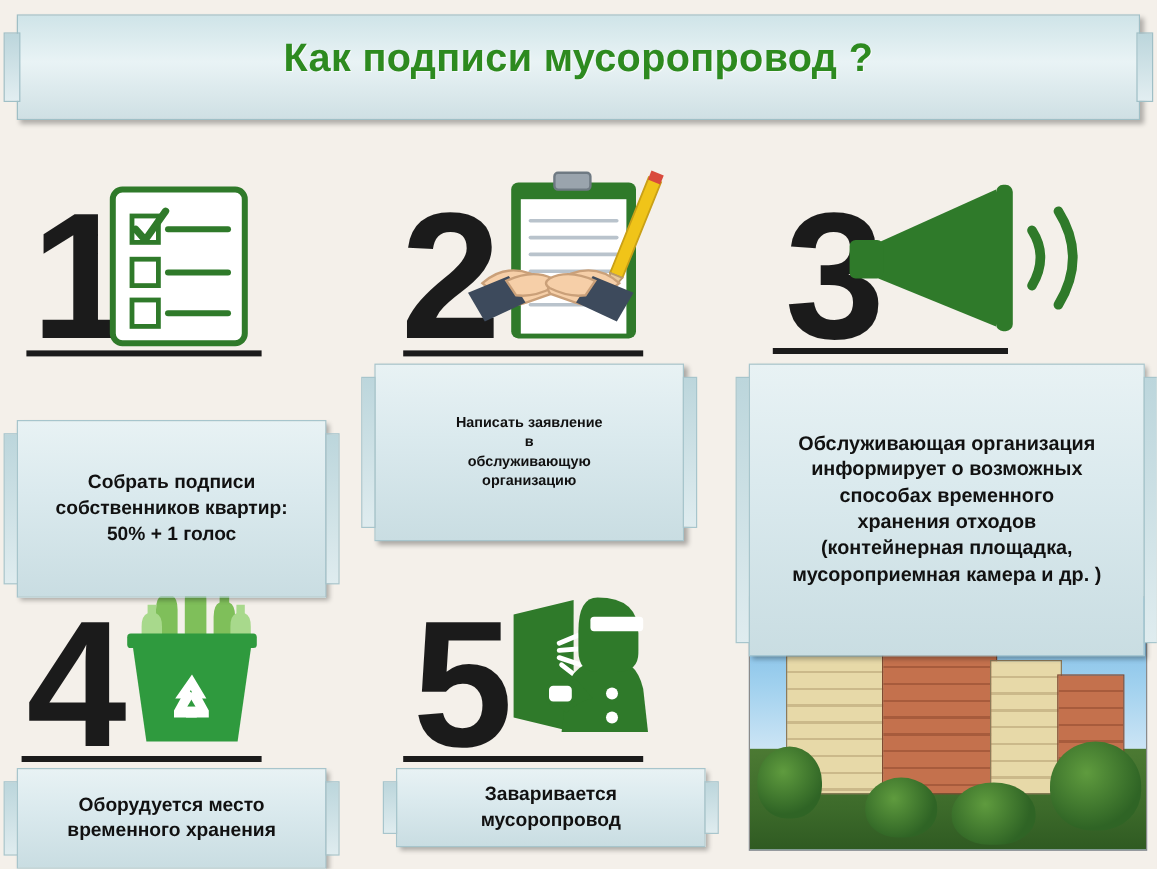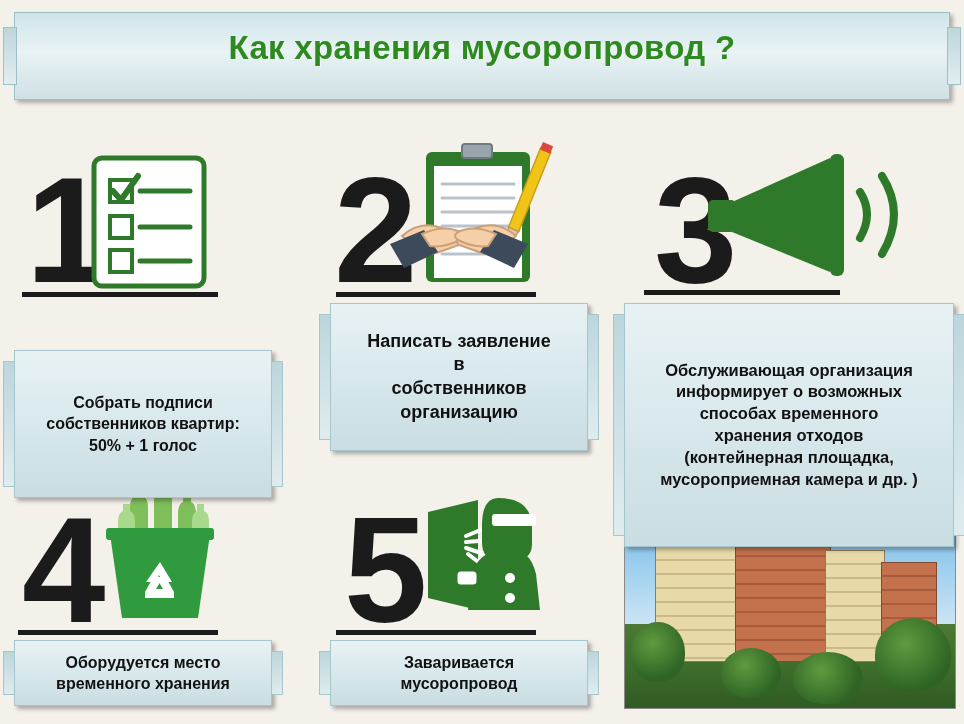--- a/index.html
+++ b/index.html
@@ -91,23 +91,23 @@
     width: 12px;
     height: calc(100% - 20px);
     background: linear-gradient(to bottom, #bcd6dc, #dfecef);
     border: 1px solid #a7c5cc;
     box-sizing: border-box;
   }
   .caption .ribbon-l { left: -12px; }
   .caption .ribbon-r { right: -12px; }
 
   #cap1 { left: 14px;  top: 303px; width: 258px; height: 148px; font-size: 16px; margin-top: 47px; }
-  #cap2 { left: 330px; top: 303px; width: 258px; height: 148px; font-size: 18px; }
+  #cap2 { left: 312px; top: 303px; width: 258px; height: 148px; font-size: 12px; }
   #cap3 { left: 624px; top: 303px; width: 330px; height: 244px; font-size: 16.5px; }
-  #cap4 { left: 14px;  top: 640px; width: 258px; height: 66px;  font-size: 16px; }
+  #cap4 { left: 14px;  top: 640px; width: 258px; height: 84px;  font-size: 16px; }
   #cap5 { left: 330px; top: 640px; width: 258px; height: 66px;  font-size: 16px; }
 
   
   .step-art {
     position: absolute;
   }
 
   
   #art1 { left: 14px; top: 140px; width: 258px; height: 160px; }
   #art2 { left: 330px; top: 140px; width: 258px; height: 160px; }
@@ -154,21 +154,21 @@
     background: radial-gradient(circle at 40% 35%, #5f9b3e, #2f6425 70%);
     border-radius: 50% 50% 45% 45%;
   }
 </style>
 </head>
 <body>
 
 <div class="slide">
 
   <div class="title-banner">
-    <div class="title-text">Как хранения мусоропровод ?</div>
+    <div class="title-text">Как подписи мусоропровод ?</div>
   </div>
 
   <div class="step-art" id="art1">
     <svg width="258" height="160" viewBox="0 0 258 160">
       <text x="12" y="142" font-family="Liberation Sans, sans-serif" font-size="150" font-weight="bold" fill="#1b1b1b">1</text>
       <rect x="80" y="18" width="110" height="128" rx="8" ry="8" fill="#ffffff" stroke="#2f7a2a" stroke-width="5"></rect>
       <rect x="96" y="40" width="22" height="22" fill="#ffffff" stroke="#2f7a2a" stroke-width="4"></rect>
       <path d="M99 51 L107 60 L124 36" fill="none" stroke="#2f7a2a" stroke-width="6" stroke-linecap="round" stroke-linejoin="round"></path>
       <line x1="126" y1="51" x2="176" y2="51" stroke="#2f7a2a" stroke-width="5" stroke-linecap="round"></line>
       <rect x="96" y="76" width="22" height="22" fill="#ffffff" stroke="#2f7a2a" stroke-width="4"></rect>
@@ -305,21 +305,21 @@
       <div>50% + 1 голос</div>
     </div>
   </div>
 
   <div class="caption" id="cap2">
     <span class="ribbon-l"></span>
     <span class="ribbon-r"></span>
     <div>
       <div>Написать заявление</div>
       <div>в</div>
-      <div>собственников</div>
+      <div>обслуживающую</div>
       <div>организацию</div>
     </div>
   </div>
 
   <div class="caption" id="cap3">
     <span class="ribbon-l"></span>
     <span class="ribbon-r"></span>
     <div>
       <div>Обслуживающая организация</div>
       <div>информирует о возможных</div>

